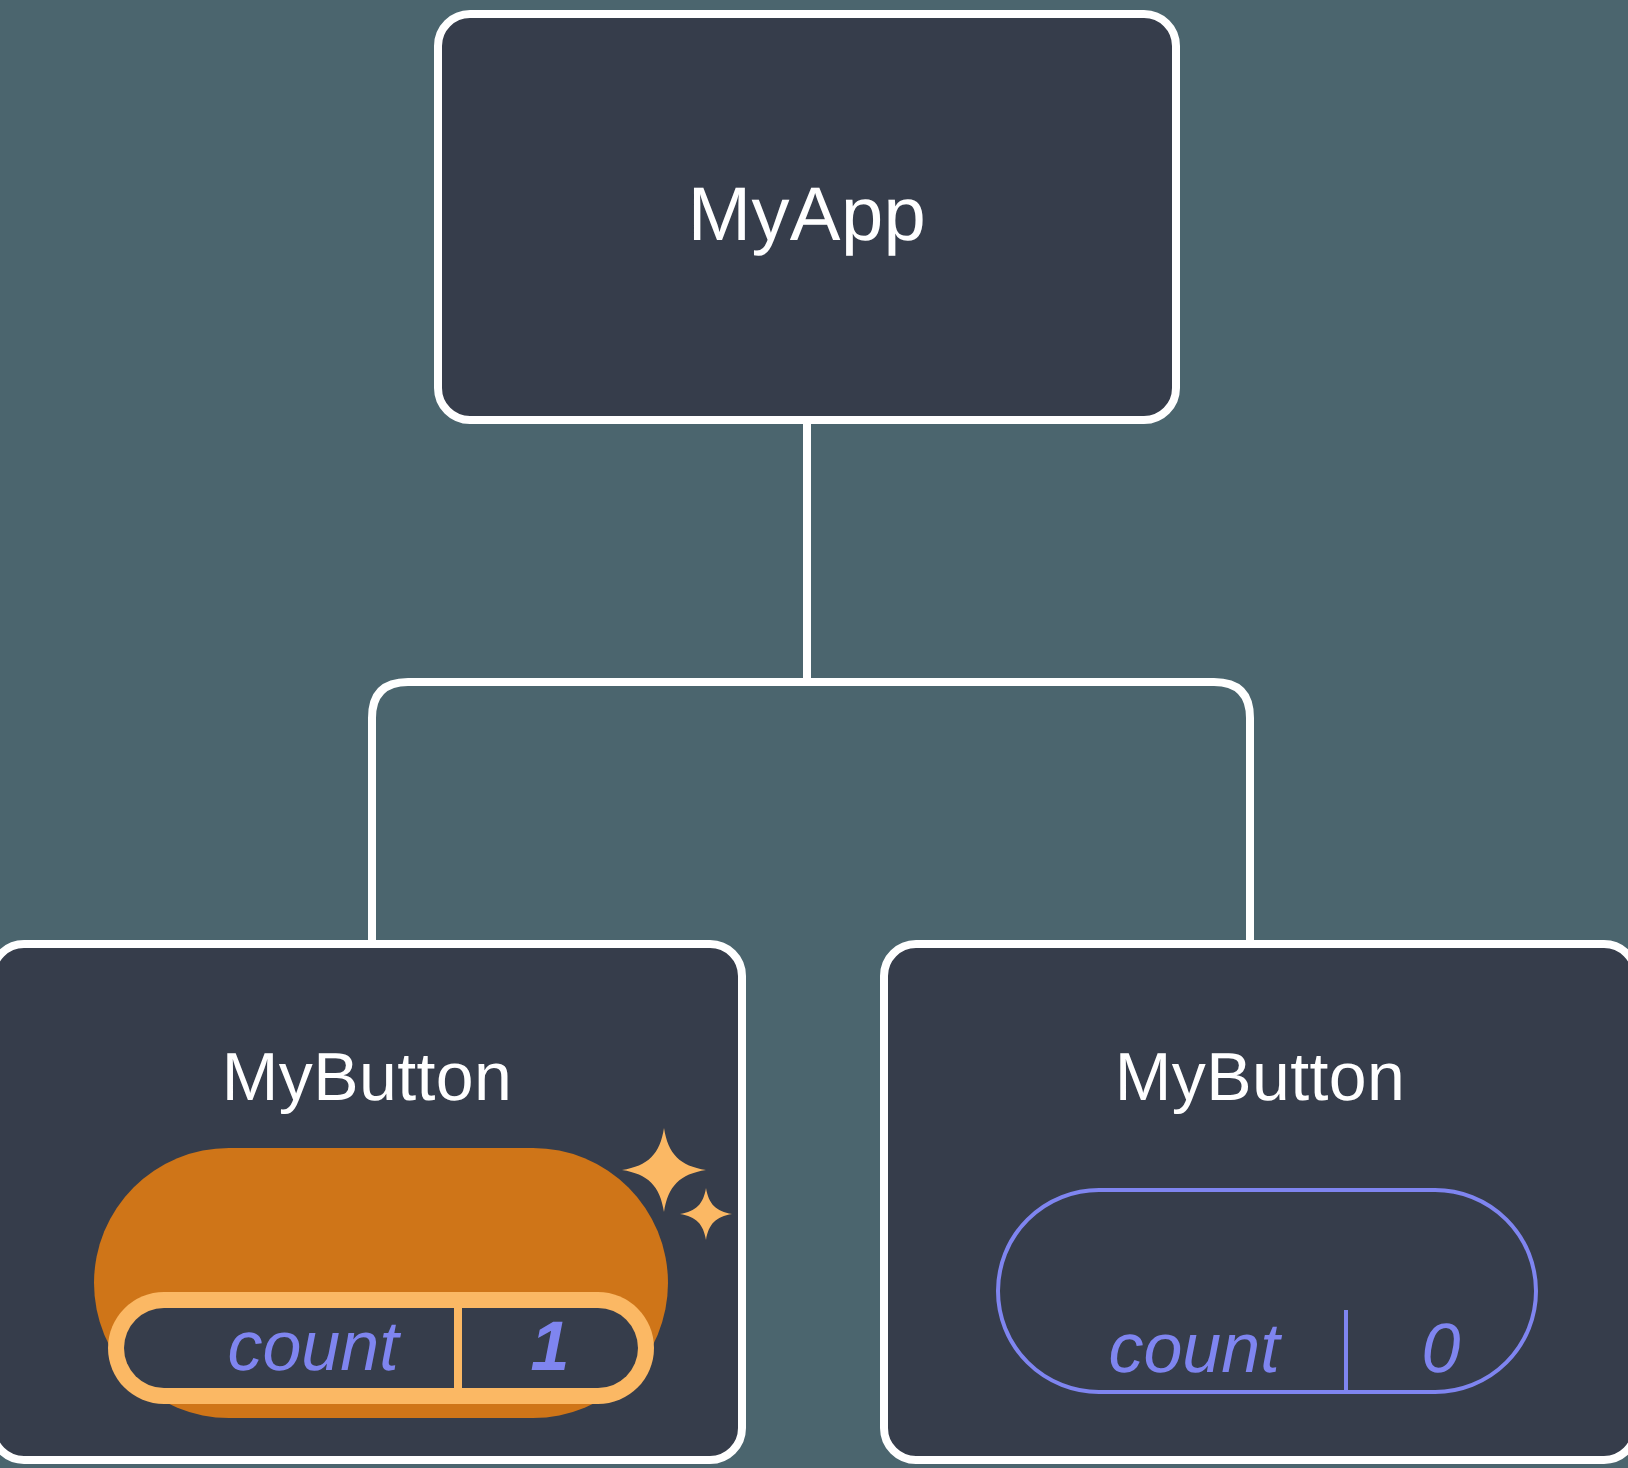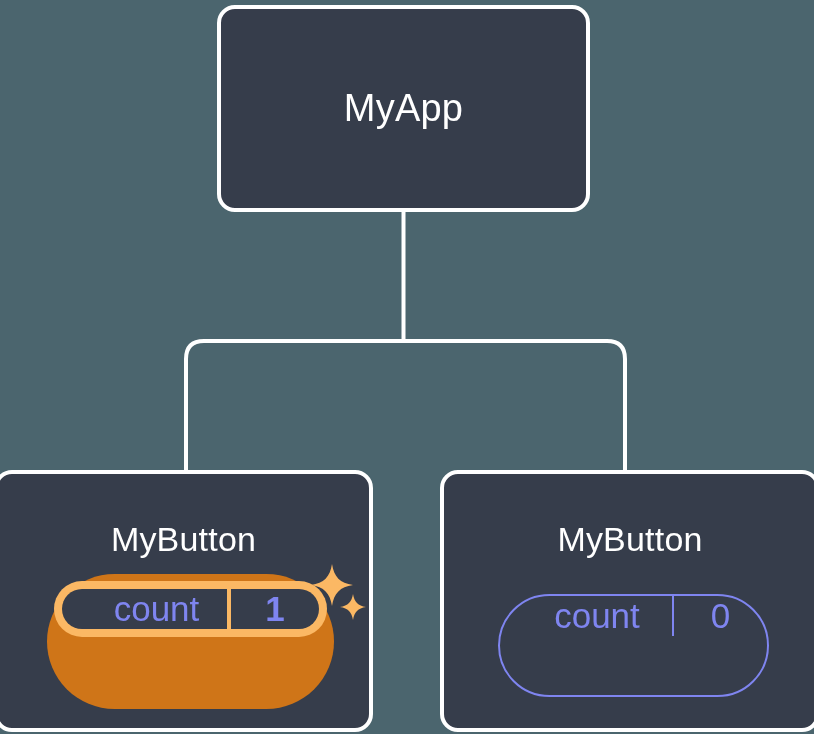--- a/index.html
+++ b/index.html
@@ -84,22 +84,23 @@
     font-size: 34px;
   }
   .child-left .node-title { padding-right: 4px; }
   .child-right .node-title { padding-right: 2px; }
 
   
   .state-pill {
     position: absolute;
     box-sizing: border-box;
     display: flex;
-    align-items: flex-start;
-    border-radius: 999px;
+    align-items: flex-end;
+    border-radius: 999px;
+    font-style: italic;
   }
 
   
   .state-pill.plain {
     left: 54px;
     top: 120px;
     width: 271px;
     height: 103px;
     border: 2px solid #7f85f0;
   }

